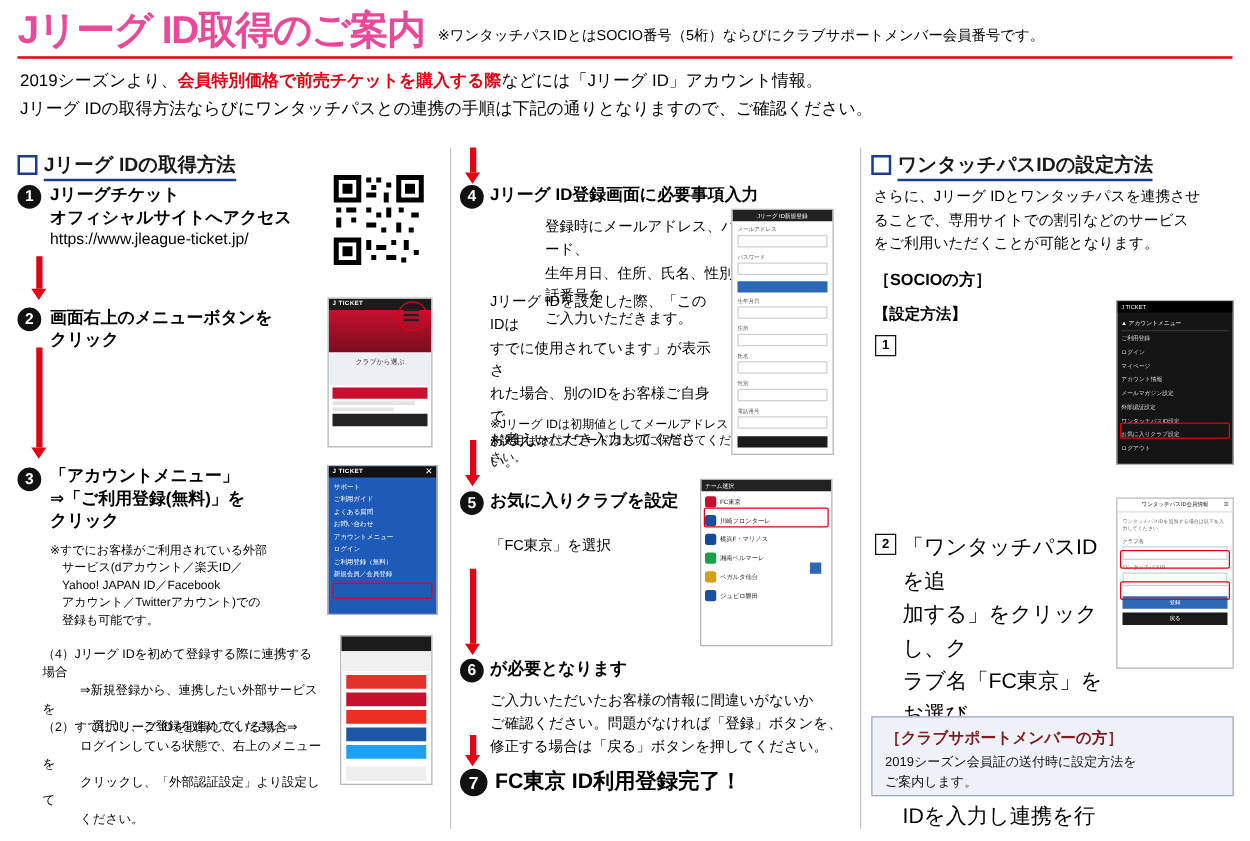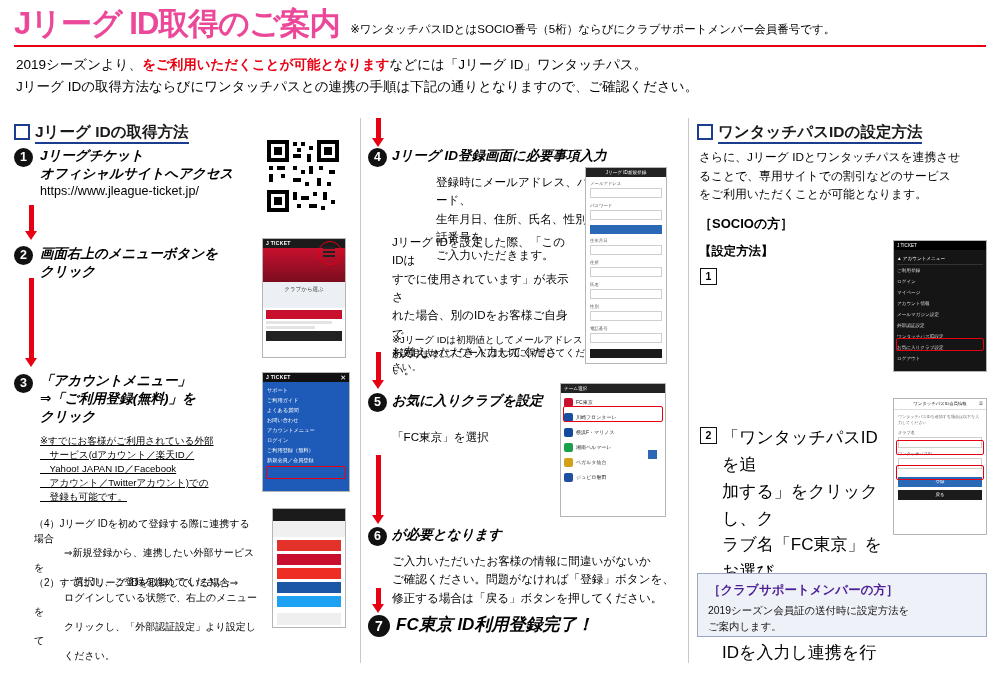--- a/index.html
+++ b/index.html
@@ -36,21 +36,21 @@
     margin-right:5px;vertical-align:middle;position:relative;top:-1px;
   }
   .sechead .ul{border-bottom:2px solid #1a3d8f;padding-bottom:2px;}
 
   
   .num{
     position:absolute;width:19px;height:19px;border-radius:50%;
     background:#111;color:#fff;font-size:12.5px;font-weight:bold;
     text-align:center;line-height:19px;
   }
-  .steptxt{position:absolute;font-size:13.5px;font-weight:bold;line-height:1.35;font-style:italic;}
+  .steptxt{position:absolute;font-size:13.5px;font-weight:bold;line-height:1.35;}
   .body{position:absolute;font-size:11.6px;line-height:1.58;}
   .note{position:absolute;font-size:9.6px;line-height:1.45;}
 
   
   .arrow{position:absolute;width:0;height:0;}
   .arrow .stem{position:absolute;background:#e60012;width:5px;left:4px;top:0;}
   .arrow .head{
     position:absolute;left:0;width:0;height:0;
     border-left:6.5px solid transparent;border-right:6.5px solid transparent;
     border-top:9px solid #e60012;
@@ -66,21 +66,21 @@
   .ph-block{background:#ececec;margin:2px 3px;height:8px;}
   .redbox{position:absolute;border:1.6px solid #e60012;border-radius:2px;}
   .redcircle{position:absolute;border:1.8px solid #e60012;border-radius:50%;}
 
   
   .qr{position:absolute;background:#fff;}
   .qr i{position:absolute;background:#000;display:block;}
 
   
   .clubbox{position:absolute;border:1px solid #9aa7c4;background:#eef1f7;}
-  .clubbox .ttl{font-size:12.5px;font-weight:bold;color:#4c1d95;}
+  .clubbox .ttl{font-size:12.5px;font-weight:bold;color:#7f1d1d;}
   .clubbox .tx{font-size:10.4px;line-height:1.5;color:#111;}
 
   .bracket{position:absolute;font-size:13px;font-weight:bold;}
   .boxnum{
     position:absolute;width:15px;height:15px;border:1.4px solid #111;
     font-size:10.5px;font-weight:bold;text-align:center;line-height:15px;
   }
 </style>
 </head>
 <body>
@@ -88,21 +88,21 @@
 <div class="page">
 
   <div class="header">
     <span class="title">Jリーグ ID取得のご案内</span>
     <span class="title-note">※ワンタッチパスIDとはSOCIO番号（5桁）ならびにクラブサポートメンバー会員番号です。</span>
   </div>
   <div class="hr-red"></div>
 
   <div class="lead">
     <div>
-      <span>2019シーズンより、</span><span class="rd">をご利用いただくことが可能となります</span><span>などには「Jリーグ ID」ワンタッチパス。</span>
+      <span>2019シーズンより、</span><span class="rd">会員特別価格で前売チケットを購入する際</span><span>などには「Jリーグ ID」アカウント情報。</span>
     </div>
     <div>Jリーグ IDの取得方法ならびにワンタッチパスとの連携の手順は下記の通りとなりますので、ご確認ください。</div>
   </div>
 
   <div class="colrule" id="rule1"></div>
   <div class="colrule" id="rule2"></div>
 
   <div class="sechead" style="left:14px;top:122px;">
     <span class="sq"></span><span class="ul">Jリーグ IDの取得方法</span>
   </div>
@@ -178,21 +178,21 @@
 
   <div class="arrow" style="left:25px;top:278px;">
     <div class="stem" style="height:80px;"></div>
       <div class="head" style="top:80px;"></div>
   </div>
 
   <div class="num" style="left:14px;top:374px;">3</div>
   <div class="steptxt" style="left:40px;top:372px;width:210px;white-space:pre-line;">「アカウントメニュー」
 ⇒「ご利用登録(無料)」を
 クリック</div>
-  <div class="note" style="left:40px;top:434px;width:215px;white-space:pre-line;text-decoration:underline;">※すでにお客様がご利用されている外部
+  <div class="note" style="left:40px;top:434px;width:215px;white-space:pre-line;">※すでにお客様がご利用されている外部
 　サービス(dアカウント／楽天ID／
 　Yahoo! JAPAN ID／Facebook
 　アカウント／Twitterアカウント)での
 　登録も可能です。</div>
   <div class="note" style="left:34px;top:517px;width:225px;white-space:pre-line;font-size:10px;">（4）Jリーグ IDを初めて登録する際に連携する場合
 　　　⇒新規登録から、連携したい外部サービスを
 　　　　選択し、ご登録を進めてください。</div>
   <div class="note" style="left:34px;top:576px;width:228px;white-space:pre-line;font-size:10px;">（2）すでにJリーグ IDを取得している場合⇒
 　　　ログインしている状態で、右上のメニューを
 　　　クリックし、「外部認証設定」より設定して

